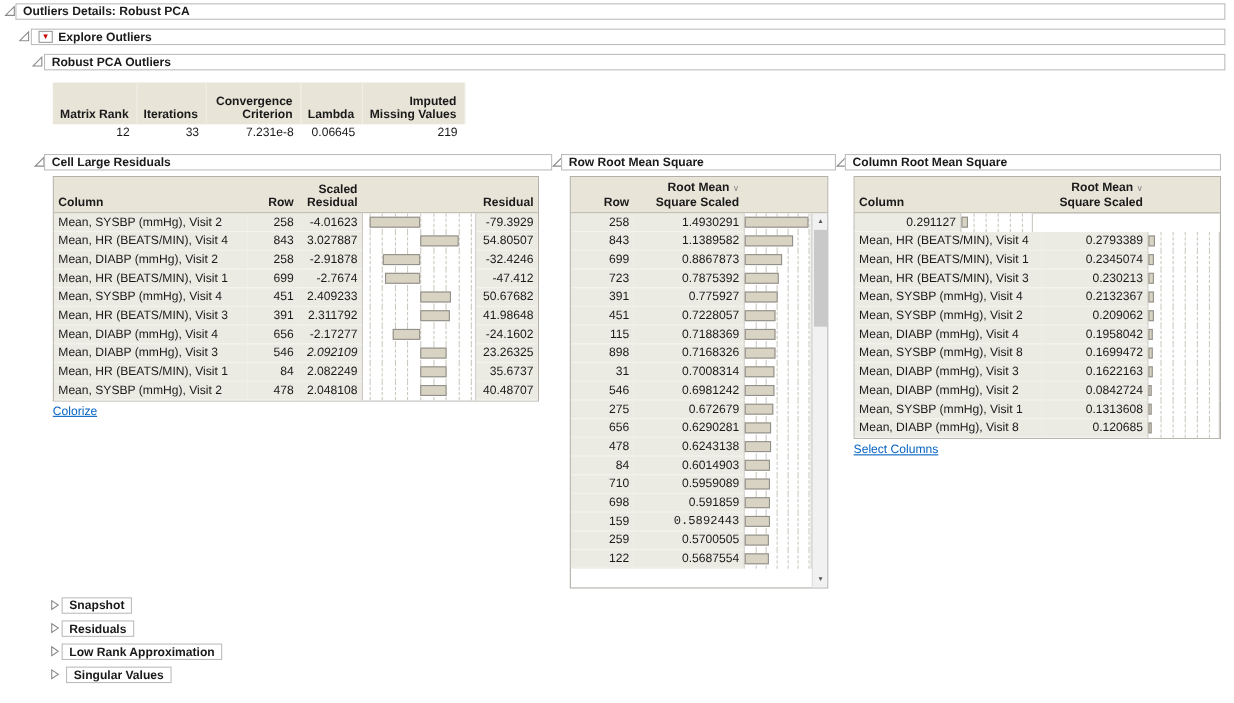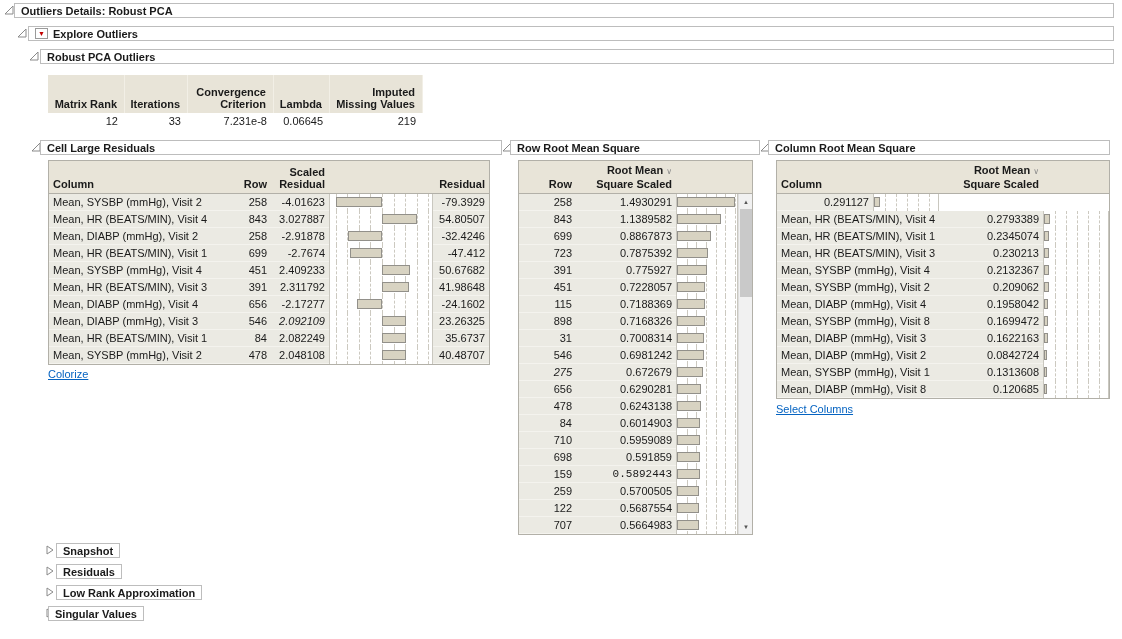--- a/index.html
+++ b/index.html
@@ -468,21 +468,21 @@
             <div class="gridline" style="left: 9.6875px;"></div>
             <div class="gridline" style="left: 19.375px;"></div>
             <div class="gridline" style="left: 29.0625px;"></div>
             <div class="gridline" style="left: 38.75px;"></div>
             <div class="gridline" style="left: 48.4375px;"></div>
             <div class="gridline" style="left: 58.125px;"></div>
             <div class="bar" style="left: 0px; width: 27.0523px;"></div>
           </div>
         </div>
         <div class="jt-row">
-          <div class="jt-cell num" style="width: 57px; font-style: italic;">275</div>
+          <div class="jt-cell num" style="width: 57px;">275</div>
           <div class="jt-cell num" style="width: 100px;">0.672679</div>
           <div class="jt-graph" style="width: 62px;">
             <div class="gridline" style="left: 9.6875px;"></div>
             <div class="gridline" style="left: 19.375px;"></div>
             <div class="gridline" style="left: 29.0625px;"></div>
             <div class="gridline" style="left: 38.75px;"></div>
             <div class="gridline" style="left: 48.4375px;"></div>
             <div class="gridline" style="left: 58.125px;"></div>
             <div class="bar" style="left: 0px; width: 26.0663px;"></div>
           </div>
@@ -582,33 +582,20 @@
           <div class="jt-cell num" style="width: 57px;">122</div>
           <div class="jt-cell num" style="width: 100px;">0.5687554</div>
           <div class="jt-graph" style="width: 62px;">
             <div class="gridline" style="left: 9.6875px;"></div>
             <div class="gridline" style="left: 19.375px;"></div>
             <div class="gridline" style="left: 29.0625px;"></div>
             <div class="gridline" style="left: 38.75px;"></div>
             <div class="gridline" style="left: 48.4375px;"></div>
             <div class="gridline" style="left: 58.125px;"></div>
             <div class="bar" style="left: 0px; width: 22.0393px;"></div>
-          </div>
-        </div>
-        <div class="jt-row">
-          <div class="jt-cell num" style="width: 57px;">707</div>
-          <div class="jt-cell num" style="width: 100px;">0.5664983</div>
-          <div class="jt-graph" style="width: 62px;">
-            <div class="gridline" style="left: 9.6875px;"></div>
-            <div class="gridline" style="left: 19.375px;"></div>
-            <div class="gridline" style="left: 29.0625px;"></div>
-            <div class="gridline" style="left: 38.75px;"></div>
-            <div class="gridline" style="left: 48.4375px;"></div>
-            <div class="gridline" style="left: 58.125px;"></div>
-            <div class="bar" style="left: 0px; width: 21.9518px;"></div>
           </div>
         </div>
       </div>
     <div class="scrollbar" style="left:219px;top:33px;height:340px">
       <div class="sb-btn" style="top:0">▲</div>
       <div class="sb-thumb" style="top:15px;height:88px"></div>
       <div class="sb-btn" style="bottom:0">▼</div>
     </div>
   </div>
 
@@ -788,16 +775,16 @@
           <path d="M2 1 L8 5 L2 9 Z" fill="#fff" stroke="#8a8a8a"></path>
         </svg></div>
       <div class="obox collapsed-box" style="left: 56px; top: 564px;">Residuals</div>
       <div class="disc" style="left: 45px; top: 587px;"><svg width="10" height="10" viewBox="0 0 10 10">
           <path d="M2 1 L8 5 L2 9 Z" fill="#fff" stroke="#8a8a8a"></path>
         </svg></div>
       <div class="obox collapsed-box" style="left: 56px; top: 585px;">Low Rank Approximation</div>
       <div class="disc" style="left: 45px; top: 608px;"><svg width="10" height="10" viewBox="0 0 10 10">
           <path d="M2 1 L8 5 L2 9 Z" fill="#fff" stroke="#8a8a8a"></path>
         </svg></div>
-      <div class="obox collapsed-box" style="left: 48px; top: 606px;">Singular Values</div>
+      <div class="obox collapsed-box" style="left: 60px; top: 606px;">Singular Values</div>
     </div>
 
 </div>
 
 </body></html>

